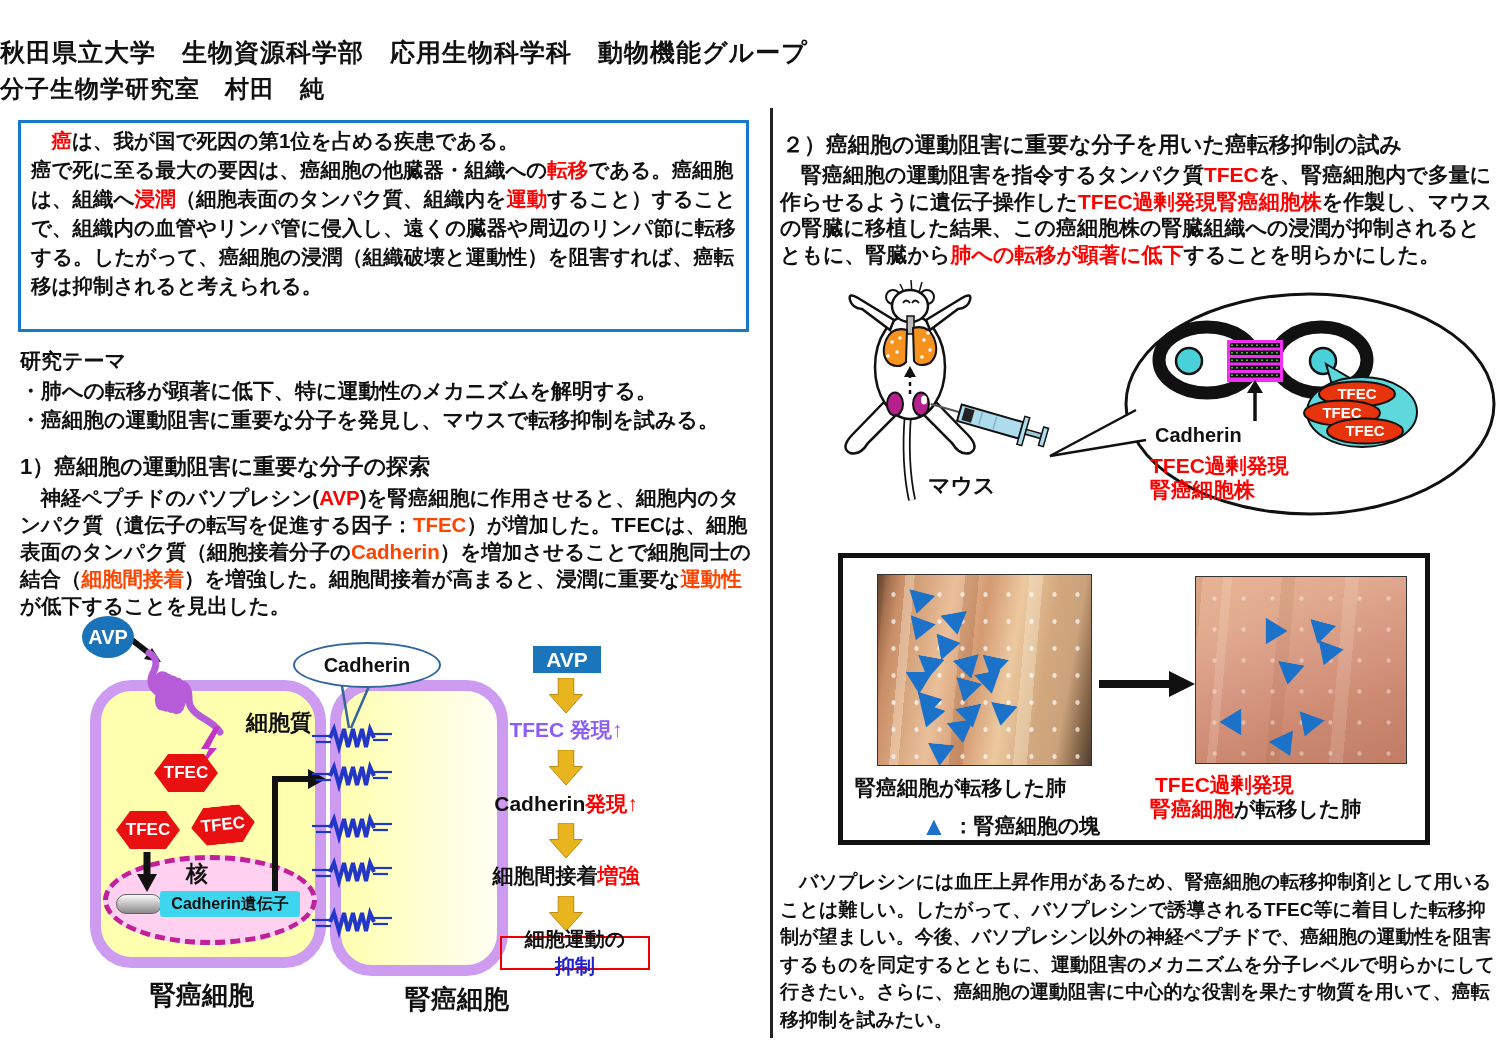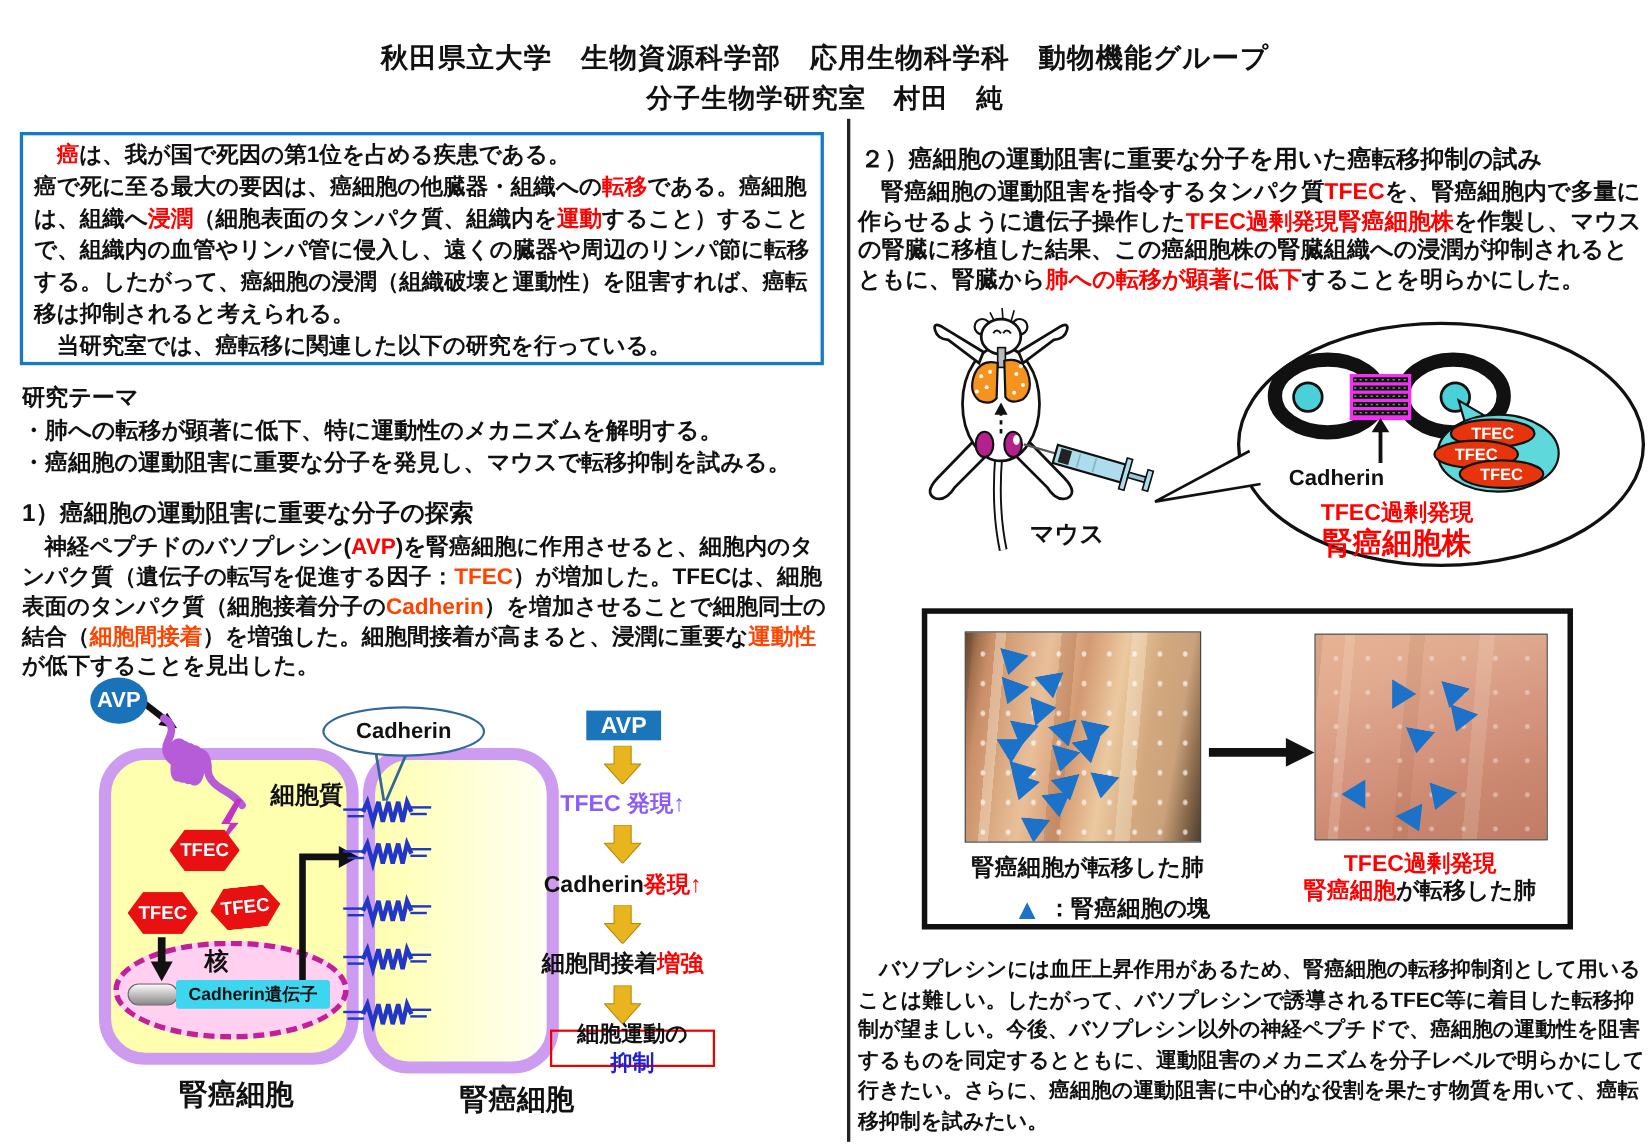--- a/index.html
+++ b/index.html
@@ -1,19 +1,19 @@
 <!DOCTYPE html>
 <html><head>
 <meta charset="utf-8">
 <style>
   html,body{margin:0;padding:0;}
   body{width:1500px;height:1041px;position:relative;background:#ffffff;overflow:hidden;
        font-family:"Liberation Sans","DejaVu Sans",sans-serif;font-weight:bold;color:#111;}
   .abs{position:absolute;}
-  .ctr{text-align:center;}
+  .ctr{}
   
   .title1{left:0;top:36px;width:1500px;font-size:25px;letter-spacing:1px;}
   .title2{left:0;top:73px;width:1500px;font-size:24px;letter-spacing:1px;}
   
   .intro-box{left:18px;top:120px;width:731px;height:212px;border:3px solid #1778C8;box-sizing:border-box;
              padding:3px 10px;font-size:20.5px;line-height:29px;}
   .intro-box p{margin:0;}
   
   .themes-title{left:20px;top:347px;font-size:21px;}
   .theme-item1{left:20px;top:377px;font-size:21px;}
@@ -51,21 +51,21 @@
   
   .divider{left:770px;top:108px;width:2.5px;height:930px;background:#222;}
   
   .sec2-heading{left:782px;top:130px;font-size:22px;}
   .sec2-body{left:780px;top:162px;width:714px;font-size:21px;line-height:26.5px;}
   .mouse-wrap{left:800px;top:272px;width:260px;height:235px;}
   .mouse-label{left:928px;top:471px;width:84px;font-size:22px;}
   .bubble2{left:1040px;top:288px;width:460px;height:240px;}
   .cadherin2-label{left:1155px;top:424px;width:120px;font-size:20px;}
   .overexp1{left:1150px;top:452px;width:240px;font-size:21px;color:#FF0000;}
-  .overexp2{left:1150px;top:476px;width:240px;font-size:27px;color:#FF0000;}
+  .overexp2{left:1150px;top:476px;width:240px;font-size:21px;color:#FF0000;}
   
   .photo-box{left:838px;top:553px;width:592px;height:292px;border:5px solid #111;box-sizing:border-box;background:#fff;}
   .photo{position:absolute;border:1.5px solid #333;box-sizing:border-box;overflow:hidden;}
   .photo-left{left:34px;top:16px;width:215px;height:192px;
      background:linear-gradient(100deg,#5d4632 0%,#a4714f 5%,#c98f68 10%,#d8a67e 20%,#e9c09a 32%,#d49a72 46%,#ecc9a0 60%,#d3a87e 74%,#caa27b 85%,#8a6a4c 93%,#4d3e30 100%);}
   .photo-right{left:352px;top:18px;width:212px;height:188px;
      background:linear-gradient(160deg,#e7b394 0%,#e0aa8f 25%,#d69781 50%,#cc8971 72%,#c07c64 100%);}
   .streaks{position:absolute;inset:0;background:linear-gradient(95deg,rgba(120,70,40,.25) 0 3%,transparent 3% 12%,rgba(255,240,220,.35) 12% 16%,transparent 16% 38%,rgba(140,80,45,.22) 38% 44%,transparent 44% 66%,rgba(255,245,225,.3) 66% 72%,transparent 72%);}
   .speckles{position:absolute;inset:0;background-image:radial-gradient(rgba(255,255,255,.85) 1.6px,transparent 2.6px);
             background-size:23px 27px;background-position:4px 6px;opacity:.8;}
@@ -83,21 +83,20 @@
 </style>
 </head>
 <body>
 
 <div class="abs ctr title1">秋田県立大学　生物資源科学部　応用生物科学科　動物機能グループ</div>
 <div class="abs ctr title2">分子生物学研究室　村田　純</div>
 
 <div class="abs intro-box">
   <p><span>　</span><span style="color: rgb(255, 0, 0);">癌</span><span>は、我が国で死因の第1位を占める疾患である。</span></p>
   <p><span>癌で死に至る最大の要因は、癌細胞の他臓器・組織への</span><span style="color: rgb(255, 0, 0);">転移</span><span>である。癌細胞は、組織へ</span><span style="color: rgb(255, 0, 0);">浸潤</span><span>（細胞表面のタンパク質、組織内を</span><span style="color: rgb(255, 0, 0);">運動</span><span>すること）することで、組織内の血管やリンパ管に侵入し、遠くの臓器や周辺のリンパ節に転移する。したがって、癌細胞の浸潤（組織破壊と運動性）を阻害すれば、癌転移は抑制されると考えられる。</span></p>
-  <p><span>　当研究室では、癌転移に関連した以下の研究を行っている。</span></p>
 </div>
 
 <div class="abs themes-title">研究テーマ</div>
 <div class="abs theme-item1">・肺への転移が顕著に低下、特に運動性のメカニズムを解明する。</div>
 <div class="abs theme-item2">・癌細胞の運動阻害に重要な分子を発見し、マウスで転移抑制を試みる。</div>
 
 <div class="abs sec1-heading">1）癌細胞の運動阻害に重要な分子の探索</div>
 <div class="abs sec1-body"><span>　神経ペプチドのバソプレシン(</span><span style="color: rgb(255, 0, 0);">AVP</span><span>)を腎癌細胞に作用させると、細胞内のタンパク質（遺伝子の転写を促進する因子：</span><span style="color: rgb(255, 68, 0);">TFEC</span><span>）が増加した。TFECは、細胞表面のタンパク質（細胞接着分子の</span><span style="color: rgb(255, 68, 0);">Cadherin</span><span>）を増加させることで細胞同士の結合（</span><span style="color: rgb(255, 68, 0);">細胞間接着</span><span>）を増強した。細胞間接着が高まると、浸潤に重要な</span><span style="color: rgb(255, 68, 0);">運動性</span><span>が低下することを見出した。</span></div>
 
 <div class="abs diagram1">

